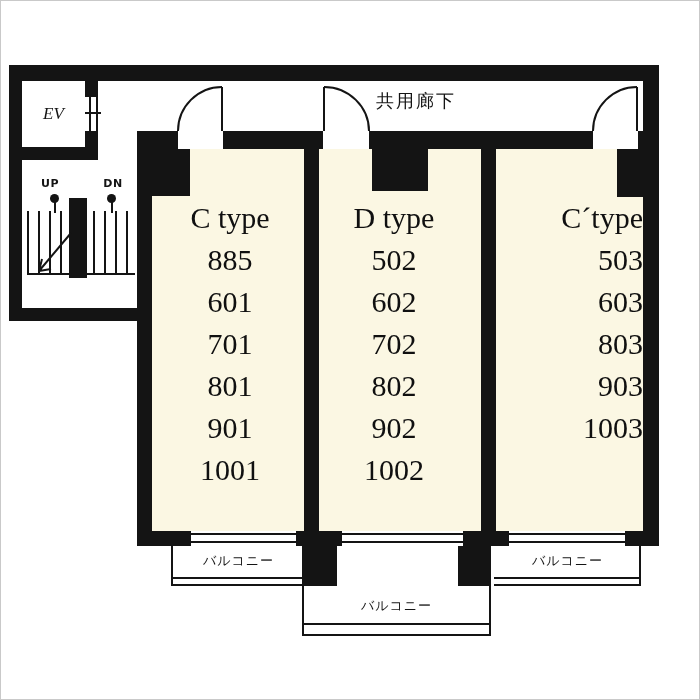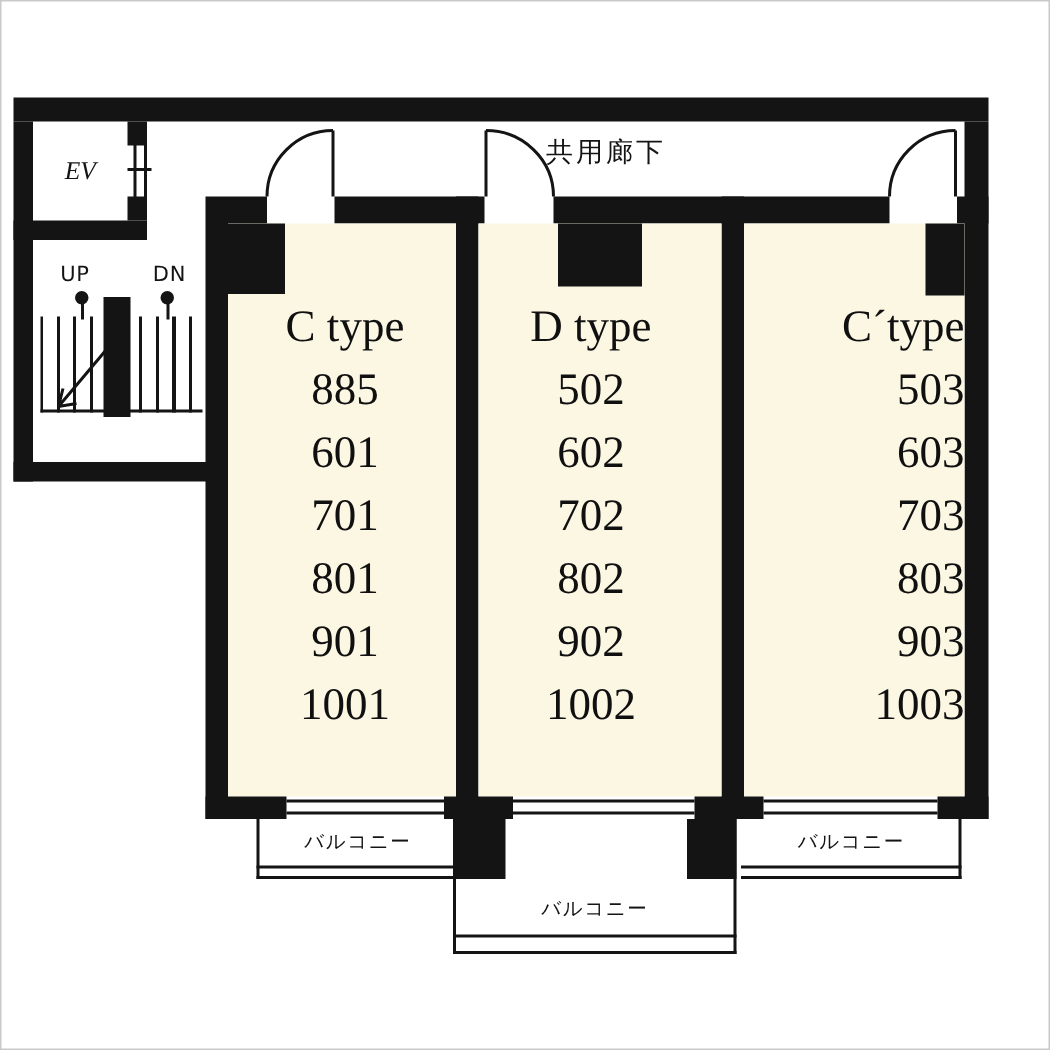--- a/index.html
+++ b/index.html
@@ -20,21 +20,21 @@
   }
   .wall{position:absolute;background:var(--wall);}
   .line{position:absolute;background:var(--wall);}
   .room{position:absolute;background:var(--room);}
   .shaft{position:absolute;background:var(--wall);}
   .label{position:absolute;display:flex;align-items:center;justify-content:center;}
   .ev-label{
     font-family:"Liberation Serif","DejaVu Serif",serif;
     font-style:italic;font-weight:normal;font-size:17px;
   }
-  .small-label{font-size:14px;font-weight:400;letter-spacing:0.5px;}
+  .small-label{font-size:11px;font-weight:700;letter-spacing:0.5px;}
   .corridor-label{font-size:18px;letter-spacing:2px;}
   .dot{position:absolute;width:9px;height:9px;border-radius:50%;background:var(--wall);}
   .treads{
     position:absolute;
     background:repeating-linear-gradient(90deg,var(--wall) 0 2px,transparent 2px 11px);
   }
   .door{position:absolute;overflow:visible;}
   .unit-text{
     position:absolute;
     text-align:center;
@@ -76,21 +76,21 @@
   <div class="line" style="left:53px;top:199px;width:2px;height:13px;"></div>
   <div class="line" style="left:110px;top:199px;width:2px;height:13px;"></div>
   <div class="treads" style="left:26px;top:210px;width:108px;height:64px;"></div>
   <div class="shaft" style="left:68px;top:197px;width:18px;height:80px;"></div>
   <div class="line" style="left:26px;top:272px;width:108px;height:2px;"></div>
   <svg class="door" style="left:24px;top:226px;" width="60" height="62" viewBox="0 0 60 62">
     <path d="M46 6 L14 44 M14 44 l3 -12 M14 44 l12 -2" fill="none" stroke="#141414" stroke-width="2"></path>
   </svg>
   <div class="wall" style="left:8px;top:307px;width:143px;height:13px;"></div>
 
-  <div class="label corridor-label" style="left:348px;top:89px;width:110px;height:22px;">共用廊下</div>
+  <div class="label corridor-label" style="left:360px;top:89px;width:110px;height:22px;">共用廊下</div>
 
   <svg class="door" style="left:177px;top:85px;" width="45" height="45" viewBox="0 0 45 45">
     <path d="M44 1 A44 44 0 0 0 0 45" fill="none" stroke="#141414" stroke-width="2"></path>
     <path d="M44 1 L44 45" fill="none" stroke="#141414" stroke-width="2"></path>
   </svg>
   <svg class="door" style="left:322px;top:85px;" width="46" height="45" viewBox="0 0 46 45">
     <path d="M1 1 A45 44 0 0 1 46 45" fill="none" stroke="#141414" stroke-width="2"></path>
     <path d="M1 1 L1 45" fill="none" stroke="#141414" stroke-width="2"></path>
   </svg>
   <svg class="door" style="left:592px;top:85px;" width="45" height="45" viewBox="0 0 45 45">
@@ -129,21 +129,20 @@
     <div>602</div>
     <div>702</div>
     <div>802</div>
     <div>902</div>
     <div>1002</div>
   </div>
   <div class="unit-text" style="left:495px;top:196px;width:147px;text-align:right;">
     <div>C´type</div>
     <div>503</div>
     <div>603</div>
-    <div>703</div>
     <div>803</div>
     <div>903</div>
     <div>1003</div>
   </div>
 
   <div class="wall" style="left:136px;top:530px;width:54px;height:15px;"></div>
   <div class="wall" style="left:295px;top:530px;width:46px;height:15px;"></div>
   <div class="wall" style="left:462px;top:530px;width:46px;height:15px;"></div>
   <div class="wall" style="left:624px;top:530px;width:34px;height:15px;"></div>
   <div class="line" style="left:190px;top:532px;width:105px;height:2px;"></div>

